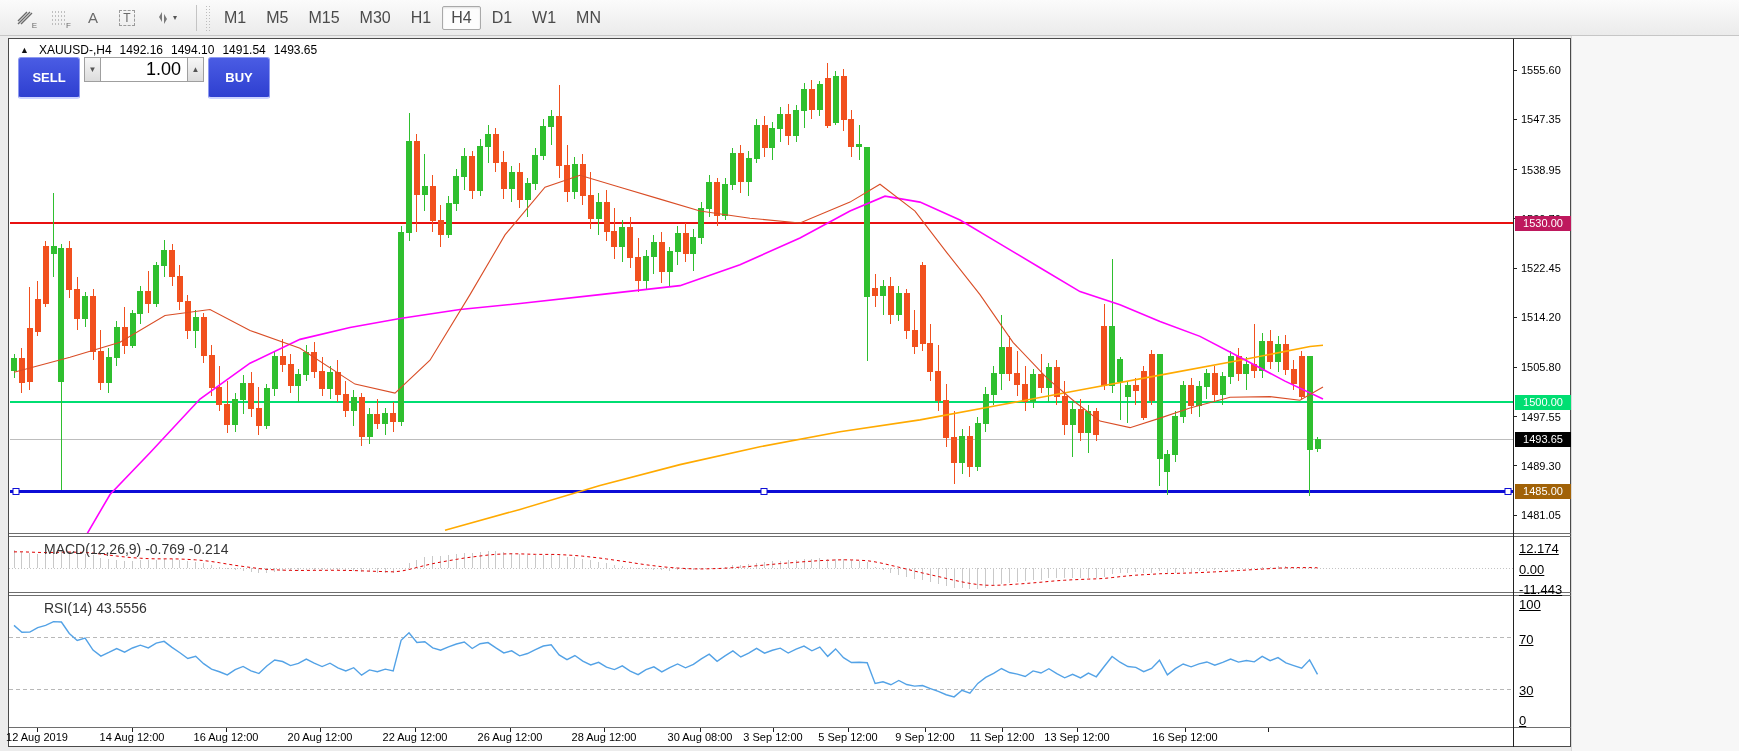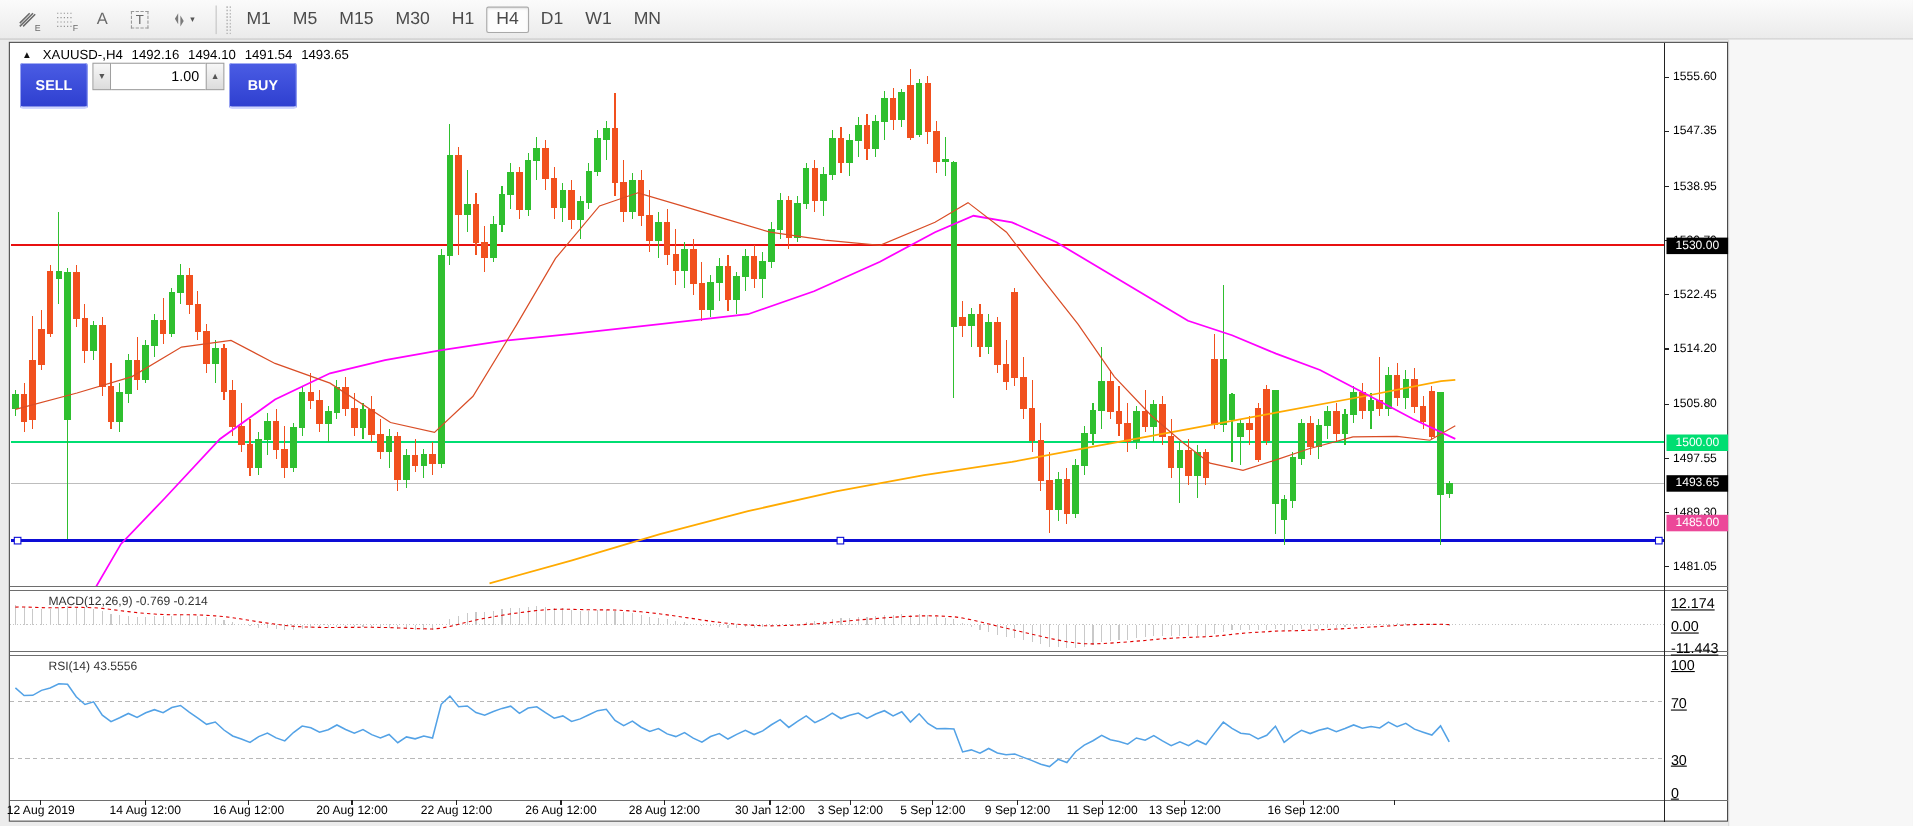--- a/index.html
+++ b/index.html
@@ -54,38 +54,38 @@
     border-bottom:2px solid #cdd4ff;
   }
   #vol-box { flex:1; display:flex; margin:0 4px; height:25px; }
   .spin-btn {
     width:17px; height:25px; background:linear-gradient(#f7f7f7,#dcdcdc);
     border:1px solid #9f9f9f; color:#555; font-size:8px;
     display:flex; align-items:center; justify-content:center;
   }
   #vol-input {
     flex:1; width:70px; height:25px; border:1px solid #9f9f9f; border-left:none; border-right:none;
-    text-align:right; font-size:13px; padding-right:6px; color:#000; font-family:"Liberation Sans",sans-serif;
+    text-align:right; font-size:18px; padding-right:6px; color:#000; font-family:"Liberation Sans",sans-serif;
   }
   #trade-row2 { display:flex; margin-top:4px; gap:5px; }
   .price-pane {
     flex:1; height:44px; background:linear-gradient(#2b36d8,#1b23b4);
     border:1px solid #4750e0; border-radius:3px; color:#fff;
     display:flex; align-items:flex-end; justify-content:center; padding-bottom:3px;
   }
   .price-pane .small { font-size:14px; margin-right:3px; margin-bottom:3px; }
   .price-pane .big { font-size:33px; line-height:30px; }
   
   .ptick { position:absolute; left:1521px; width:60px; font-size:11px; color:#000; z-index:5; }
   .badge {
     position:absolute; left:1515px; width:56px; height:15px; z-index:6;
     font-size:11px; color:#fff; text-align:center; line-height:15px;
   }
   .ttick { position:absolute; top:731px; width:90px; margin-left:-45px; text-align:center; font-size:11px; color:#000; z-index:5; }
-  .indlabel { position:absolute; font-size:11px; color:#333; z-index:5;padding-left:30px; }
+  .indlabel { position:absolute; font-size:14px; color:#333; z-index:5;padding-left:30px; }
   .iscale { position:absolute; left:1519px; width:70px; font-size:13px; color:#000; z-index:5;text-decoration:underline; }
 </style>
 </head>
 <body>
 
 <div id="toolbar">
   <div class="toolbtn">
     <svg width="18" height="16" viewBox="0 0 18 16">
       <path d="M2 11 L11 2 M2 14 L14 2 M5 14 L16 3" stroke="#6a6a6a" stroke-width="1.4" fill="none"></path>
     </svg>
@@ -723,41 +723,41 @@
     <div class="ptick" style="left: 1521px; top: 64.257px;">1555.60</div>
     <div class="ptick" style="left: 1521px; top: 113.481px;">1547.35</div>
     <div class="ptick" style="left: 1521px; top: 163.601px;">1538.95</div>
     <div class="ptick" style="left: 1521px; top: 212.825px;">1530.70</div>
     <div class="ptick" style="left: 1521px; top: 262.05px;">1522.45</div>
     <div class="ptick" style="left: 1521px; top: 311.274px;">1514.20</div>
     <div class="ptick" style="left: 1521px; top: 361.394px;">1505.80</div>
     <div class="ptick" style="left: 1521px; top: 410.618px;">1497.55</div>
     <div class="ptick" style="left: 1521px; top: 459.843px;">1489.30</div>
     <div class="ptick" style="left: 1521px; top: 509.067px;">1481.05</div>
-    <div class="badge" style="left: 1515px; top: 215.502px; background: #000000;">1530.00</div>
+    <div class="badge" style="left: 1515px; top: 215.502px; background: #be185d;">1530.00</div>
     <div class="badge" style="left: 1515px; top: 394.5px; background: rgb(0, 222, 114);">1500.00</div>
     <div class="badge" style="left: 1515px; top: 432.388px; background: rgb(0, 0, 0);">1493.65</div>
-    <div class="badge" style="left: 1515px; top: 468px; background: #ec4899;">1485.00</div>
+    <div class="badge" style="left: 1515px; top: 484px; background: #a16207;">1485.00</div>
     <div class="iscale" style="left: 1519px; top: 540.976px;">12.174</div>
     <div class="iscale" style="left: 1519px; top: 562px;">0.00</div>
     <div class="iscale" style="left: 1519px; top: 581.762px;">-11.443</div>
     <div class="iscale" style="left: 1519px; top: 597px;">100</div>
     <div class="iscale" style="left: 1519px; top: 631.7px;">70</div>
     <div class="iscale" style="left: 1519px; top: 683.3px;">30</div>
     <div class="iscale" style="left: 1519px; top: 713px;">0</div>
   </div>
 <div id="time-labels">
     <div class="ttick" style="left: 37px; top: 731px;">12 Aug 2019</div>
     <div class="ttick" style="left: 132px; top: 731px;">14 Aug 12:00</div>
     <div class="ttick" style="left: 226px; top: 731px; text-align: center;">16 Aug 12:00</div>
     <div class="ttick" style="left: 320px; top: 731px;">20 Aug 12:00</div>
     <div class="ttick" style="left: 415px; top: 731px;">22 Aug 12:00</div>
     <div class="ttick" style="left: 510px; top: 731px;">26 Aug 12:00</div>
     <div class="ttick" style="left: 604px; top: 731px;">28 Aug 12:00</div>
-    <div class="ttick" style="left: 700px; top: 731px;">30 Jan 12:00</div>
+    <div class="ttick" style="left: 700px; top: 731px;">30 Aug 08:00</div>
     <div class="ttick" style="left: 773px; top: 731px;">3 Sep 12:00</div>
     <div class="ttick" style="left: 848px; top: 731px;">5 Sep 12:00</div>
     <div class="ttick" style="left: 925px; top: 731px;">9 Sep 12:00</div>
     <div class="ttick" style="left: 1002px; top: 731px;">11 Sep 12:00</div>
     <div class="ttick" style="left: 1077px; top: 731px;">13 Sep 12:00</div>
     <div class="ttick" style="left: 1185px; top: 731px;">16 Sep 12:00</div>
     <div class="ttick" style="left: 1228px; top: 731px; margin-top: 20px;">17 Sep 12:00</div>
   </div>
 
 </body></html>

